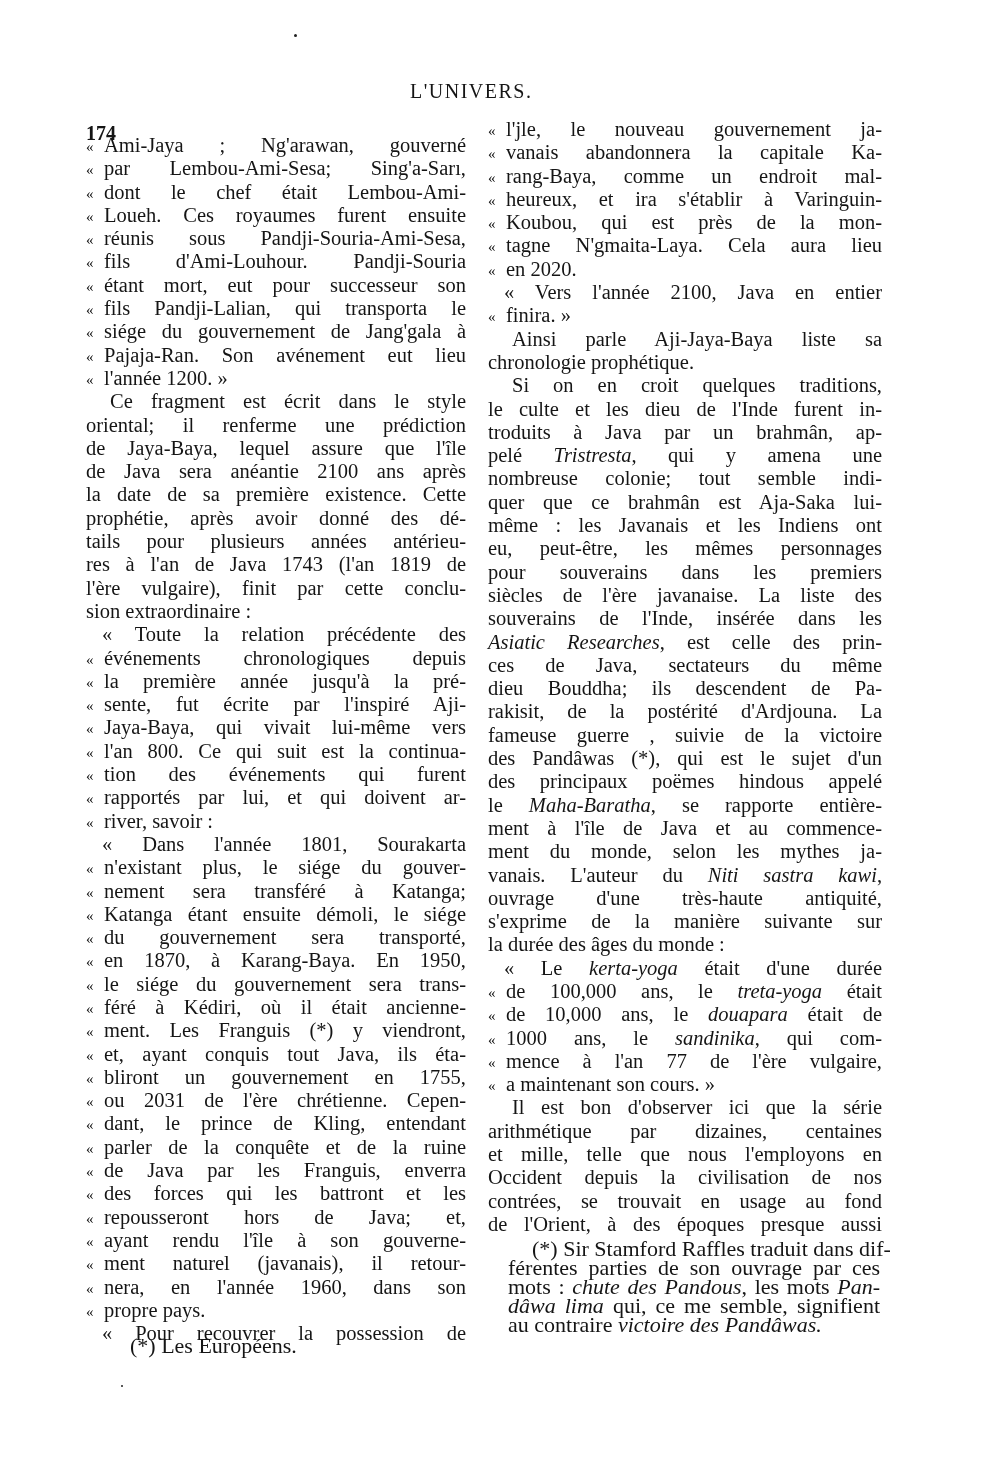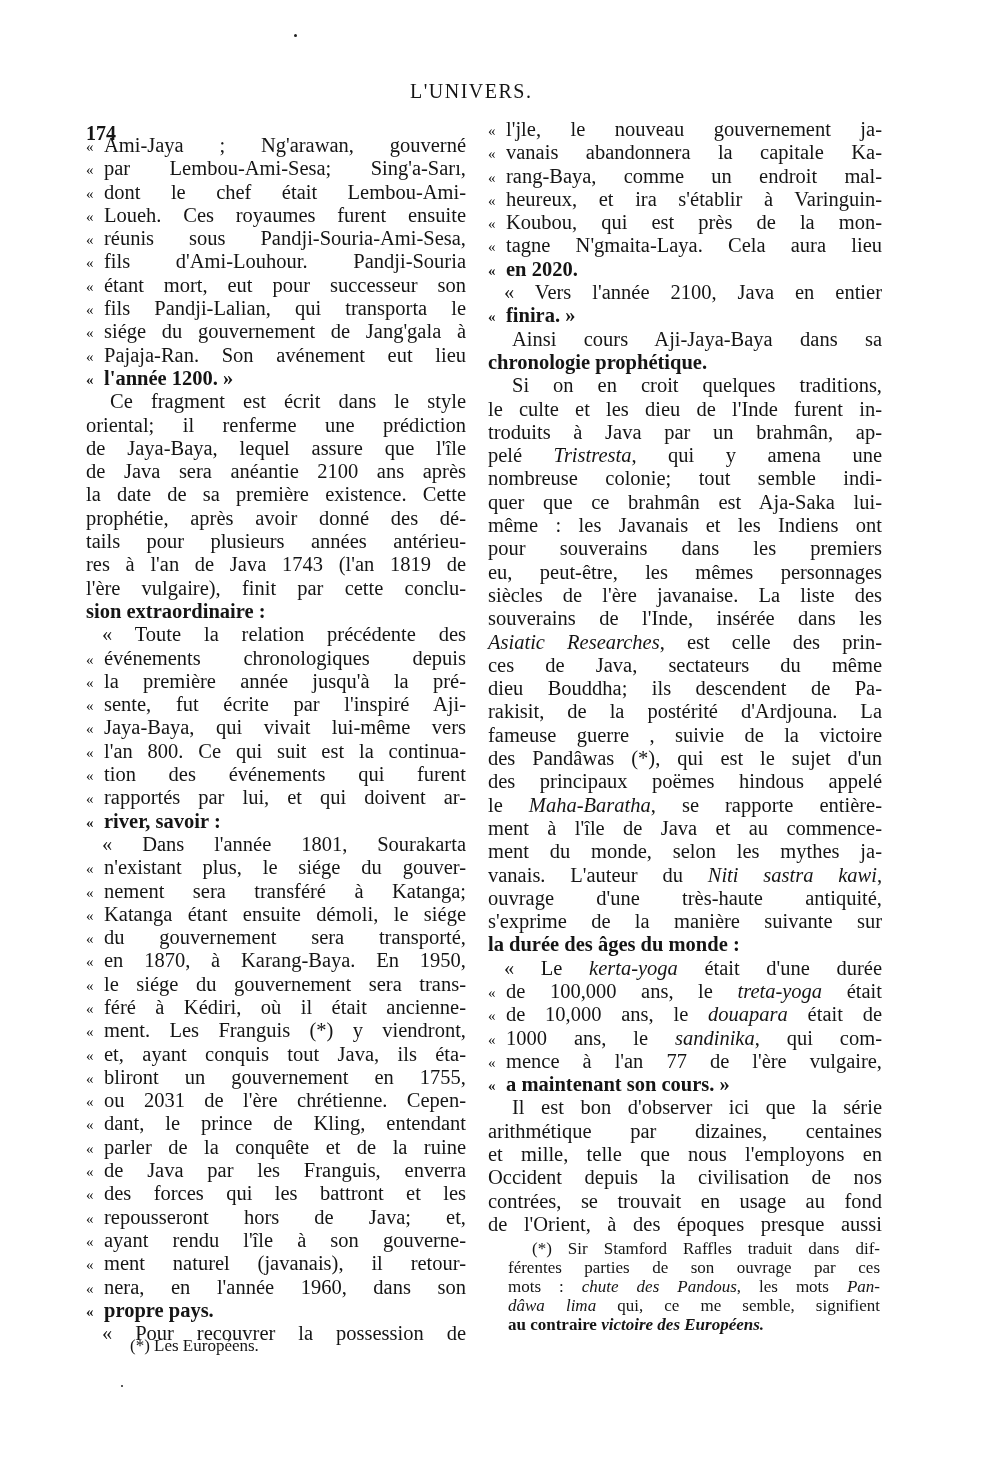--- a/index.html
+++ b/index.html
@@ -5,25 +5,25 @@
     html, body { margin: 0; padding: 0; background: #ffffff; }
     body { width: 1000px; height: 1460px; position: relative; overflow: hidden;
            font-family: "Liberation Serif", "DejaVu Serif", serif; color: #151515; }
     .page-num { position: absolute; left: 86px; top: 84px; font-size: 20px; font-weight: bold; margin-top: 38px; }
     .running-head { position: absolute; left: 388px; top: 80px; font-size: 20px; letter-spacing: 1.5px; margin-left: 22px; }
     .dot { position: absolute; width: 3px; height: 3px; background: #222; border-radius: 50%; }
     .col { position: absolute; font-size: 20.5px; line-height: 23.3px; }
     .col.left { left: 86px; top: 134px; width: 380px; }
     .col.right { left: 488px; top: 118px; width: 394px; }
     .line { display: block; white-space: nowrap; text-align: justify; text-align-last: justify; height: 23.3px; overflow: visible; }
-    .line.last { text-align-last: left; font-weight: bold; }
+    .line.last { text-align-last: left; }
     .line.indent { padding-left: 24px; }
     .line.qindent { padding-left: 16px; }
     .q { display: inline-block; width: 18px; font-size: 15px; text-align: left; }
-    .footnote { position: absolute; font-size: 17px; line-height: 19px; }
+    .footnote { position: absolute; font-size: 22px; line-height: 19px; }
     .fn-left { left: 130px; top: 1336px; }
     .fn-right { left: 508px; top: 1239px; width: 372px; }
     .fn-right .line { height: 19px; }
     i { font-style: italic; }
   </style>
 </head>
 <body>
 
 <div class="page-num">174</div>
 <div class="running-head">L'UNIVERS.</div>
@@ -88,31 +88,31 @@
 <div class="col right" id="right-col">
     <span class="line"><span class="q">«</span><span>l'jle, le nouveau gouvernement ja-</span></span>
     <span class="line"><span class="q">«</span><span>vanais abandonnera la capitale Ka-</span></span>
     <span class="line"><span class="q">«</span><span>rang-Baya, comme un endroit mal-</span></span>
     <span class="line"><span class="q">«</span><span>heureux, et ira s'établir à Varinguin-</span></span>
     <span class="line"><span class="q">«</span><span>Koubou, qui est près de la mon-</span></span>
     <span class="line"><span class="q">«</span><span>tagne N'gmaita-Laya. Cela aura lieu</span></span>
     <span class="line last"><span class="q">«</span><span>en 2020.</span></span>
     <span class="line qindent"><span>« Vers l'année 2100, Java en entier</span></span>
     <span class="line last"><span class="q">«</span><span>finira. »</span></span>
-    <span class="line indent"><span>Ainsi cours Aji-Jaya-Baya dans sa</span></span>
+    <span class="line indent"><span>Ainsi parle Aji-Jaya-Baya liste sa</span></span>
     <span class="line last"><span>chronologie prophétique.</span></span>
     <span class="line indent"><span>Si on en croit quelques traditions,</span></span>
     <span class="line"><span>le culte et les dieu de l'Inde furent in-</span></span>
     <span class="line"><span>troduits à Java par un brahmân, ap-</span></span>
     <span class="line"><span>pelé <i>Tristresta</i>, qui y amena une</span></span>
     <span class="line"><span>nombreuse colonie; tout semble indi-</span></span>
     <span class="line"><span>quer que ce brahmân est Aja-Saka lui-</span></span>
     <span class="line"><span>même : les Javanais et les Indiens ont</span></span>
+    <span class="line"><span>eu, peut-être, les mêmes personnages</span></span>
     <span class="line"><span>pour souverains dans les premiers</span></span>
-    <span class="line"><span>eu, peut-être, les mêmes personnages</span></span>
     <span class="line"><span>siècles de l'ère javanaise. La liste des</span></span>
     <span class="line"><span>souverains de l'Inde, insérée dans les</span></span>
     <span class="line"><span><i>Asiatic Researches</i>, est celle des prin-</span></span>
     <span class="line"><span>ces de Java, sectateurs du même</span></span>
     <span class="line"><span>dieu Bouddha; ils descendent de Pa-</span></span>
     <span class="line"><span>rakisit, de la postérité d'Ardjouna. La</span></span>
     <span class="line"><span>fameuse guerre , suivie de la victoire</span></span>
     <span class="line"><span>des Pandâwas (*), qui est le sujet d'un</span></span>
     <span class="line"><span>des principaux poëmes hindous appelé</span></span>
     <span class="line"><span>le <i>Maha-Baratha</i>, se rapporte entière-</span></span>
@@ -135,14 +135,14 @@
     <span class="line"><span>contrées, se trouvait en usage au fond</span></span>
     <span class="line"><span>de l'Orient, à des époques presque aussi</span></span>
   </div>
 
 <div class="footnote fn-left">(*) Les Européens.</div>
 <div class="footnote fn-right" id="fn-right">
     <span class="line indent"><span>(*) Sir Stamford Raffles traduit dans dif-</span></span>
     <span class="line"><span>férentes parties de son ouvrage par ces</span></span>
     <span class="line"><span>mots : <i>chute des Pandous</i>, les mots <i>Pan-</i></span></span>
     <span class="line"><span><i>dâwa lima</i> qui, ce me semble, signifient</span></span>
-    <span class="line last"><span>au contraire <i>victoire des Européens.</i></span></span>
+    <span class="line last"><span>au contraire <i>victoire des Pandâwas.</i></span></span>
   </div>
 
 </body></html>

